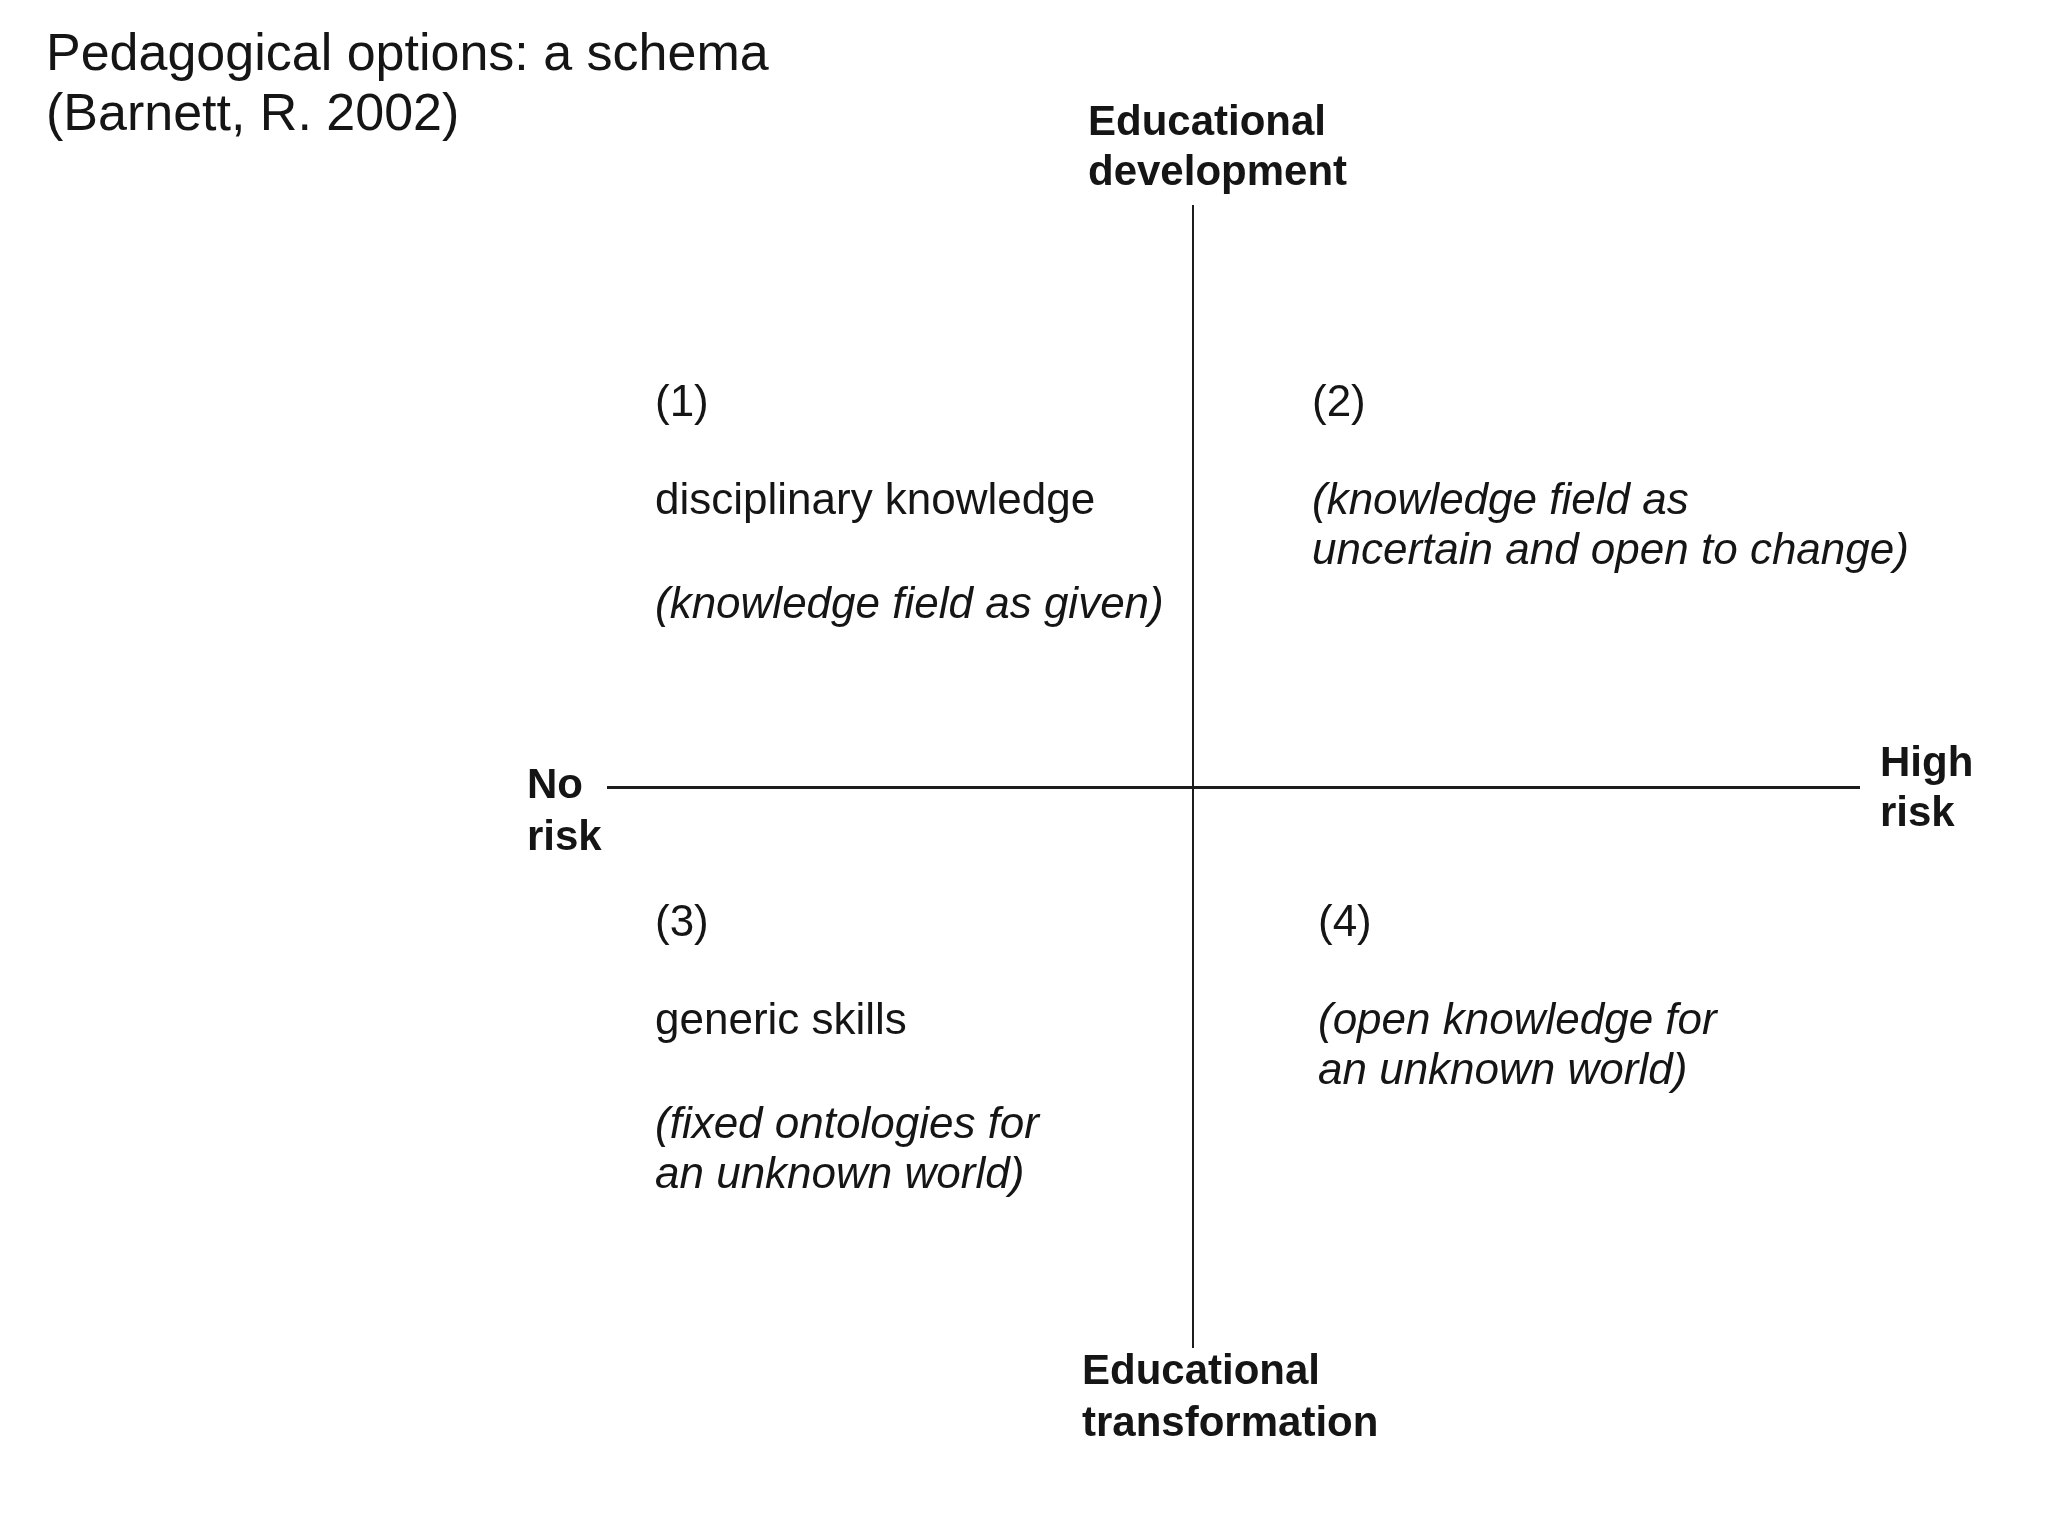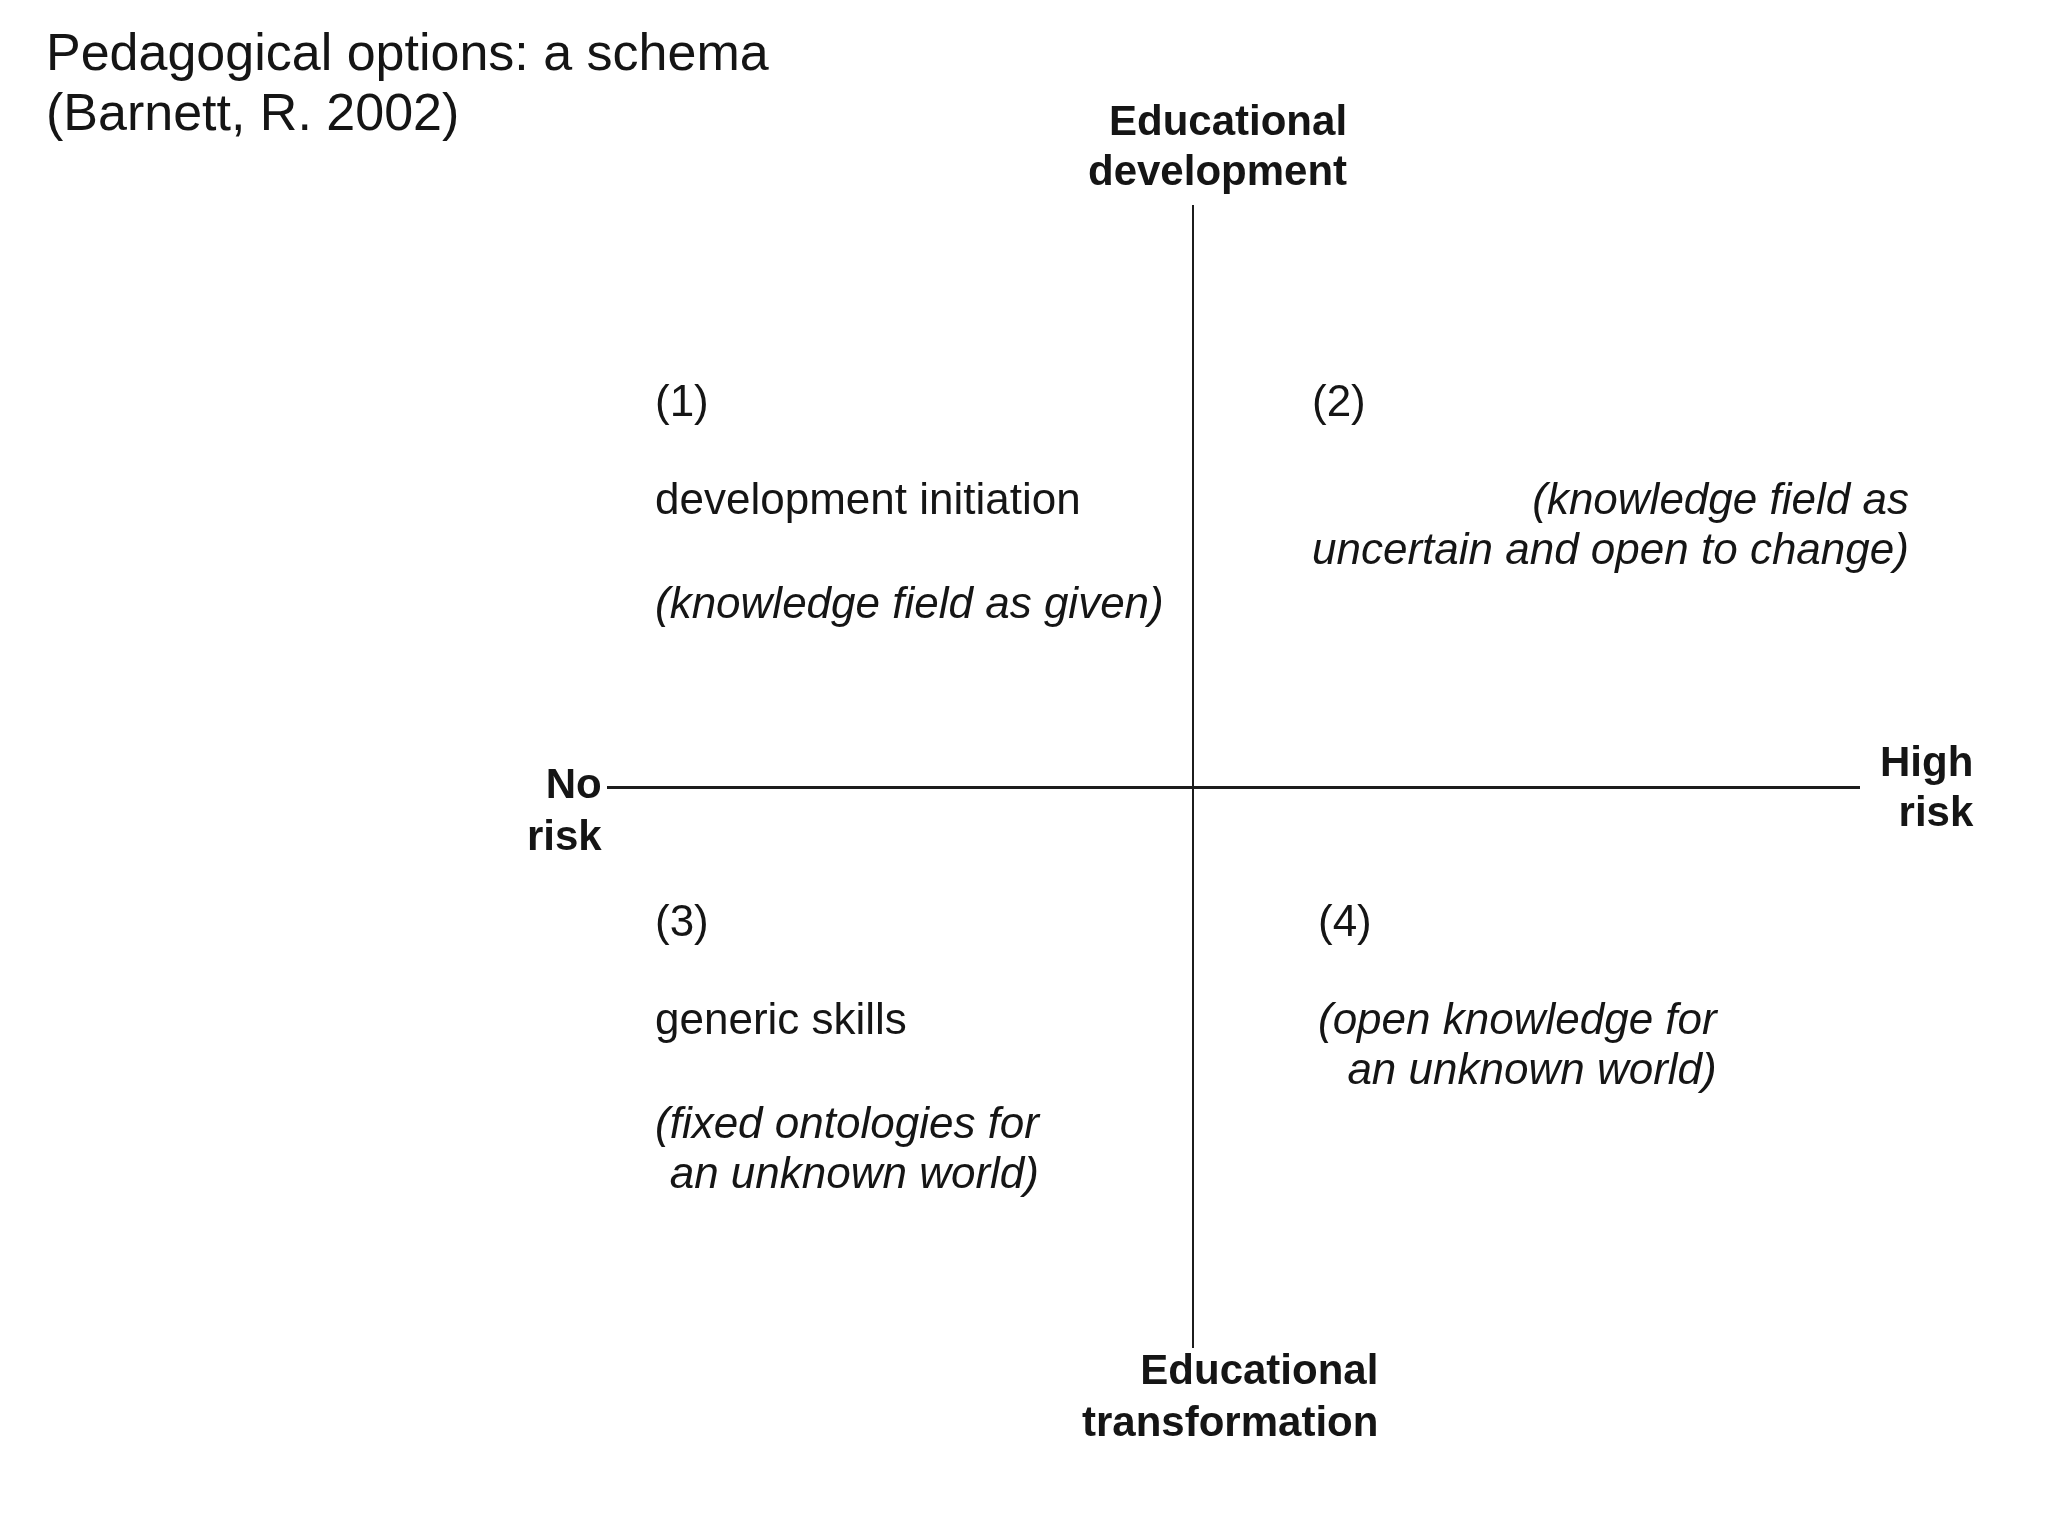--- a/index.html
+++ b/index.html
@@ -9,21 +9,21 @@
   }
   .slide {
     position: relative;
     width: 2048px;
     height: 1536px;
     background: #ffffff;
     font-family: "Liberation Sans", "DejaVu Sans", sans-serif;
     color: #111111;
     overflow: hidden;
   }
-  .pre { white-space: pre-line; text-align: right; }
+  .pre { white-space: pre-line; }
 
   .slide-title {
     position: absolute;
     left: 46px;
     top: 22px;
     font-size: 52px;
     line-height: 60px;
     font-weight: 400;
     color: #151515;
   }
@@ -92,21 +92,21 @@
 transformation</div>
 
   <div class="axis-label h-left pre">No
 risk</div>
 
   <div class="axis-label h-right pre">High
 risk</div>
 
   <div class="quadrant q1">
     <div class="q-number">(1)</div>
-    <div class="q-name">development initiation</div>
+    <div class="q-name">disciplinary knowledge</div>
     <div class="q-desc pre">(knowledge field as given)</div>
   </div>
 
   <div class="quadrant q2">
     <div class="q-number">(2)</div>
     <div class="q-desc pre">(knowledge field as
 uncertain and open to change)</div>
   </div>
 
   <div class="quadrant q3">

